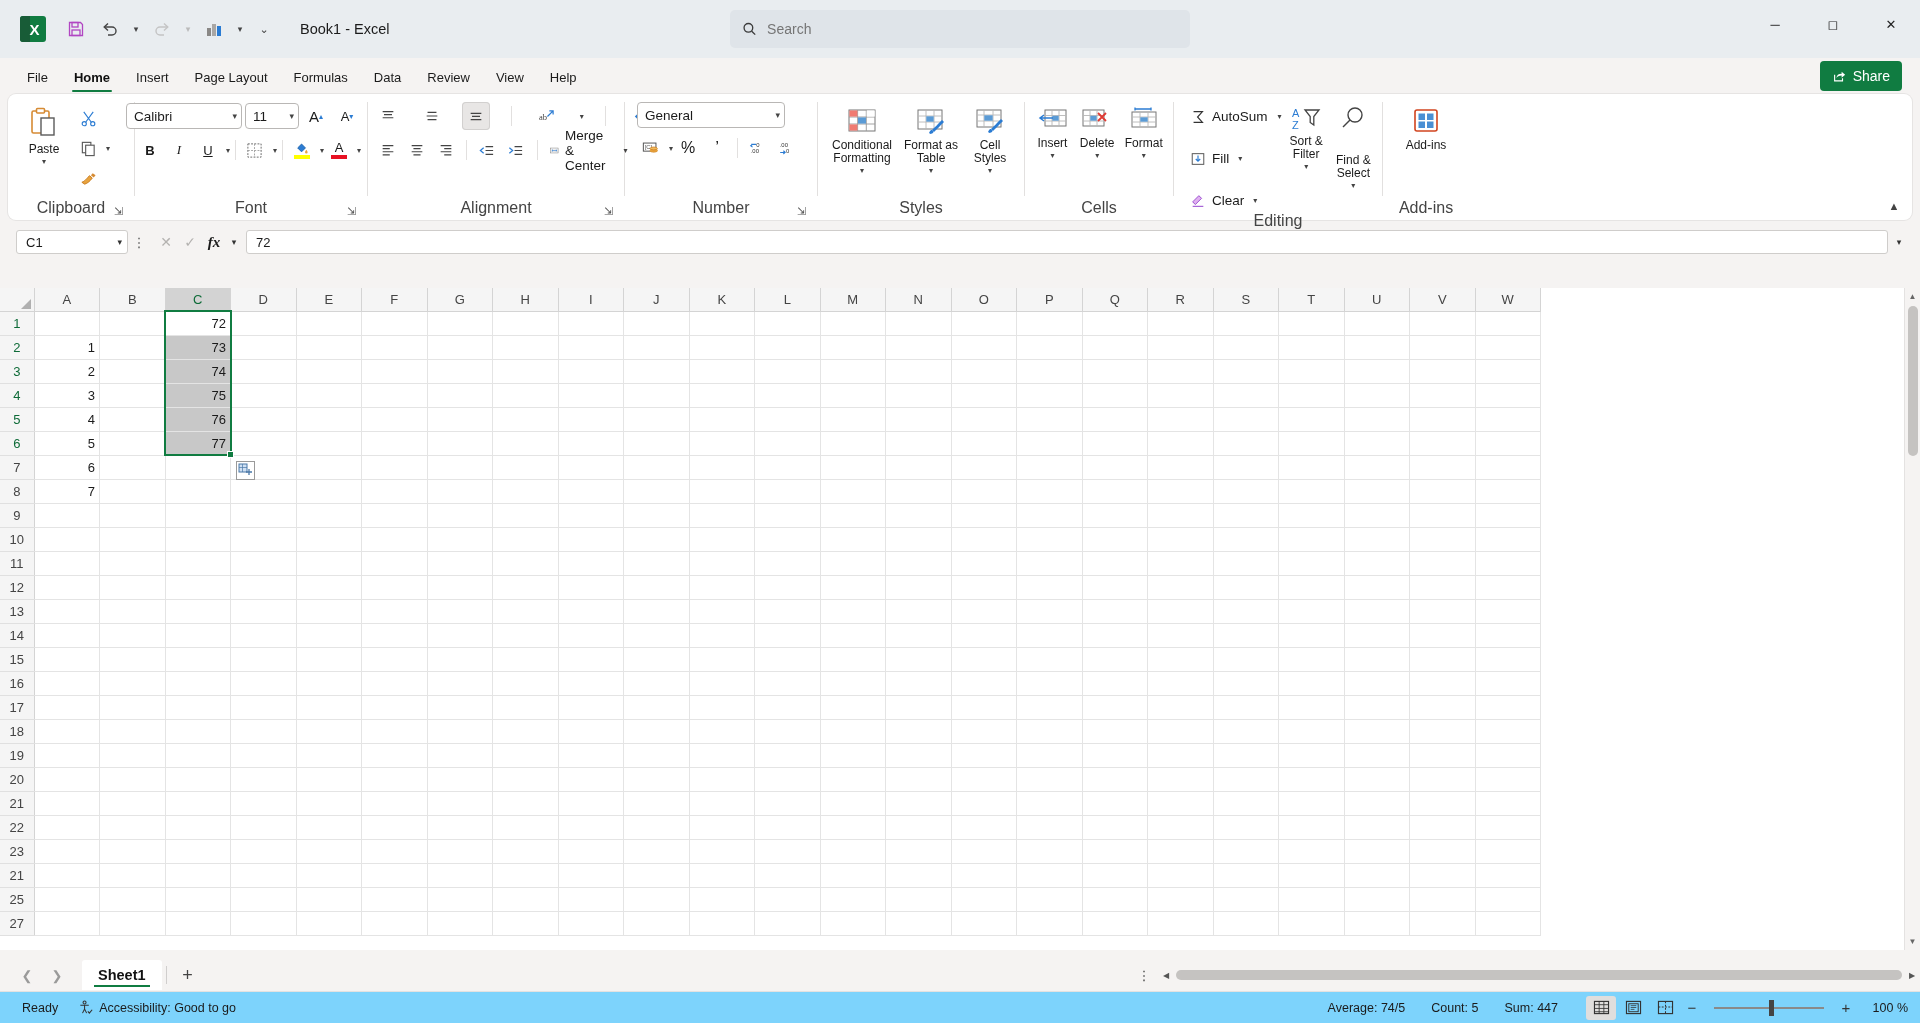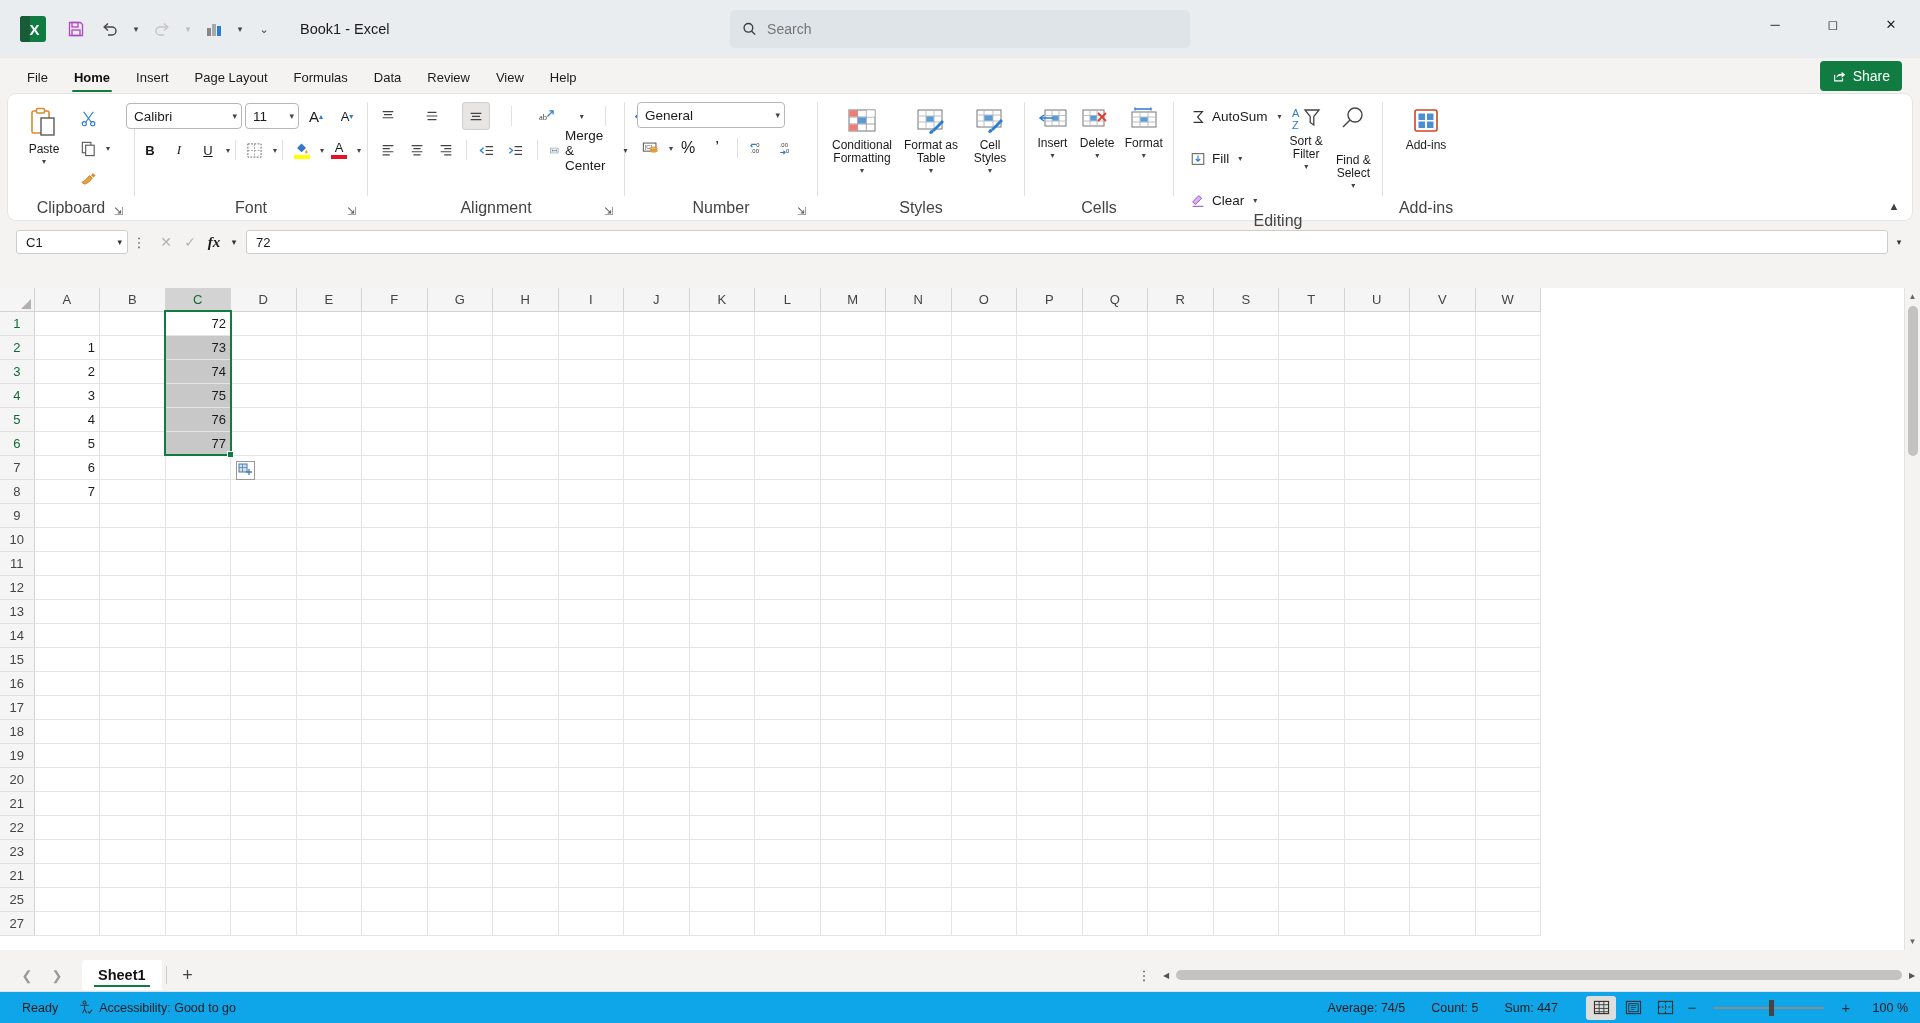--- a/index.html
+++ b/index.html
@@ -211,21 +211,21 @@
     background: #fff; color: #111; font-weight: bold; border-radius: 3px 3px 0 0; position: relative;
     margin-left: 10px;
   }
   .sheet-tab::after { content:""; position:absolute; left:12px; right:12px; bottom:3px; height:2.5px; background:#107c41; }
   .tab-div { width: 1px; height: 18px; background: #d0cecd; margin: 0 4px; }
   .addsheet { width: 34px; height: 28px; display: flex; align-items: center; justify-content: center;
               font-size: 18px; color: #444; }
 
   
   .statusbar {
-    position: absolute; left: 0; right: 0; bottom: 0; height: 32px; background: #0ea5e9;
+    position: absolute; left: 0; right: 0; bottom: 0; height: 32px; background: #7dd3fc;
     border-top: 1px solid #e4e2e1; display: flex; align-items: center; font-size: 12.5px; color: #1b1b1b;
     padding: 0 12px;
   }
   .sb-item { padding: 0 10px; display: flex; align-items: center; gap: 6px; height: 24px; border-radius: 3px; }
   .sb-right { margin-left: auto; display: flex; align-items: center; gap: 2px; }
   .sb-stat { padding: 0 12px; }
   .viewbtn { width: 30px; height: 24px; display: flex; align-items: center; justify-content: center;
              border-radius: 3px; color: #333; }
   .viewbtn.active { background: #e0dedd; }
   .zoomtrack { width: 110px; height: 2px; background: #8a8a8a; position: relative; margin: 0 10px; }

